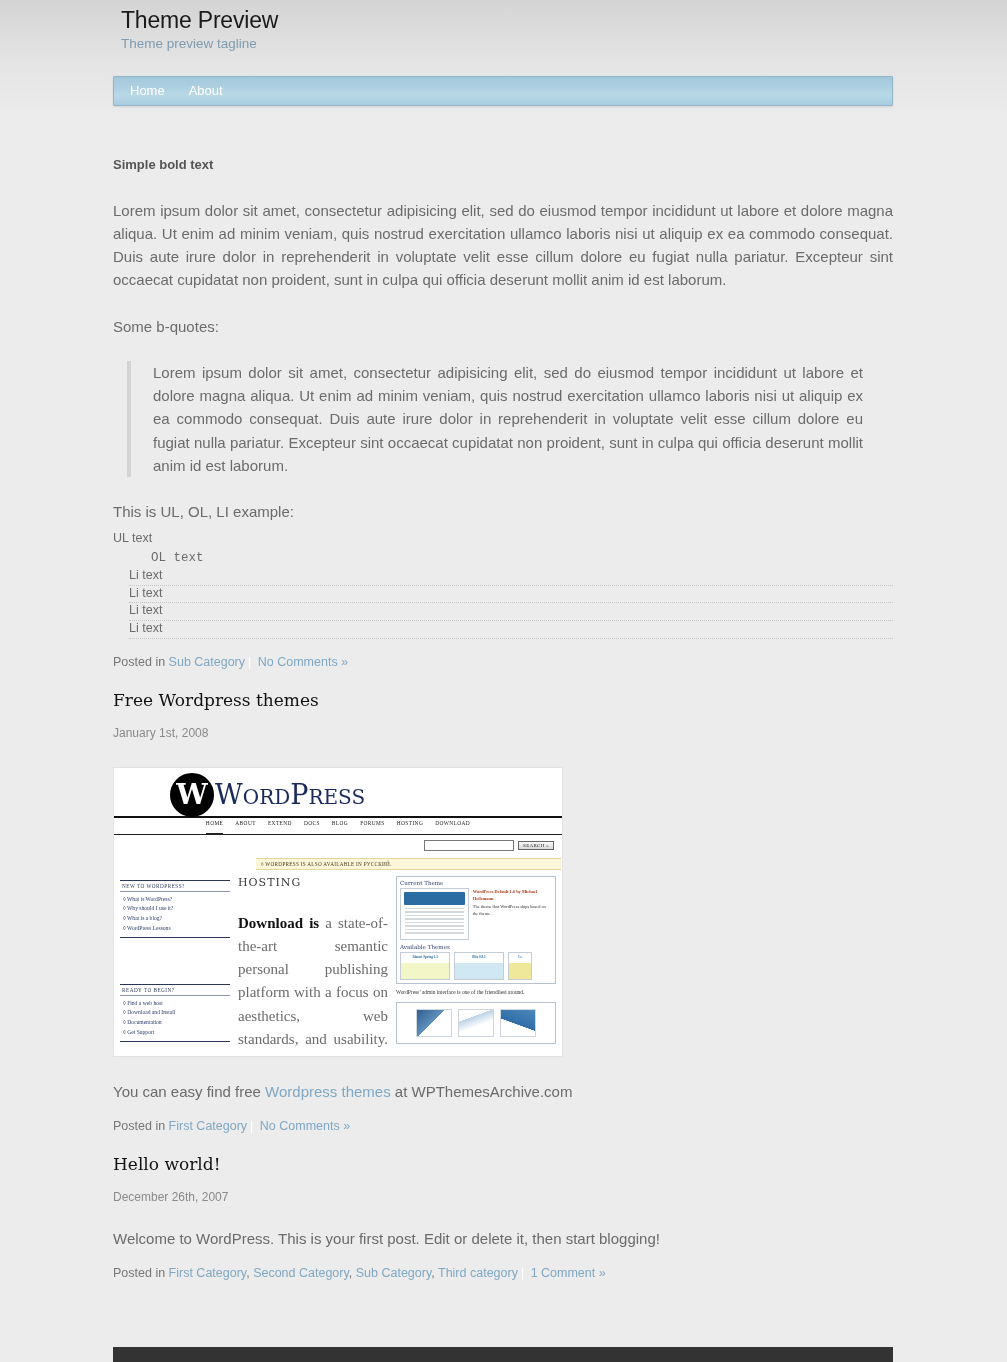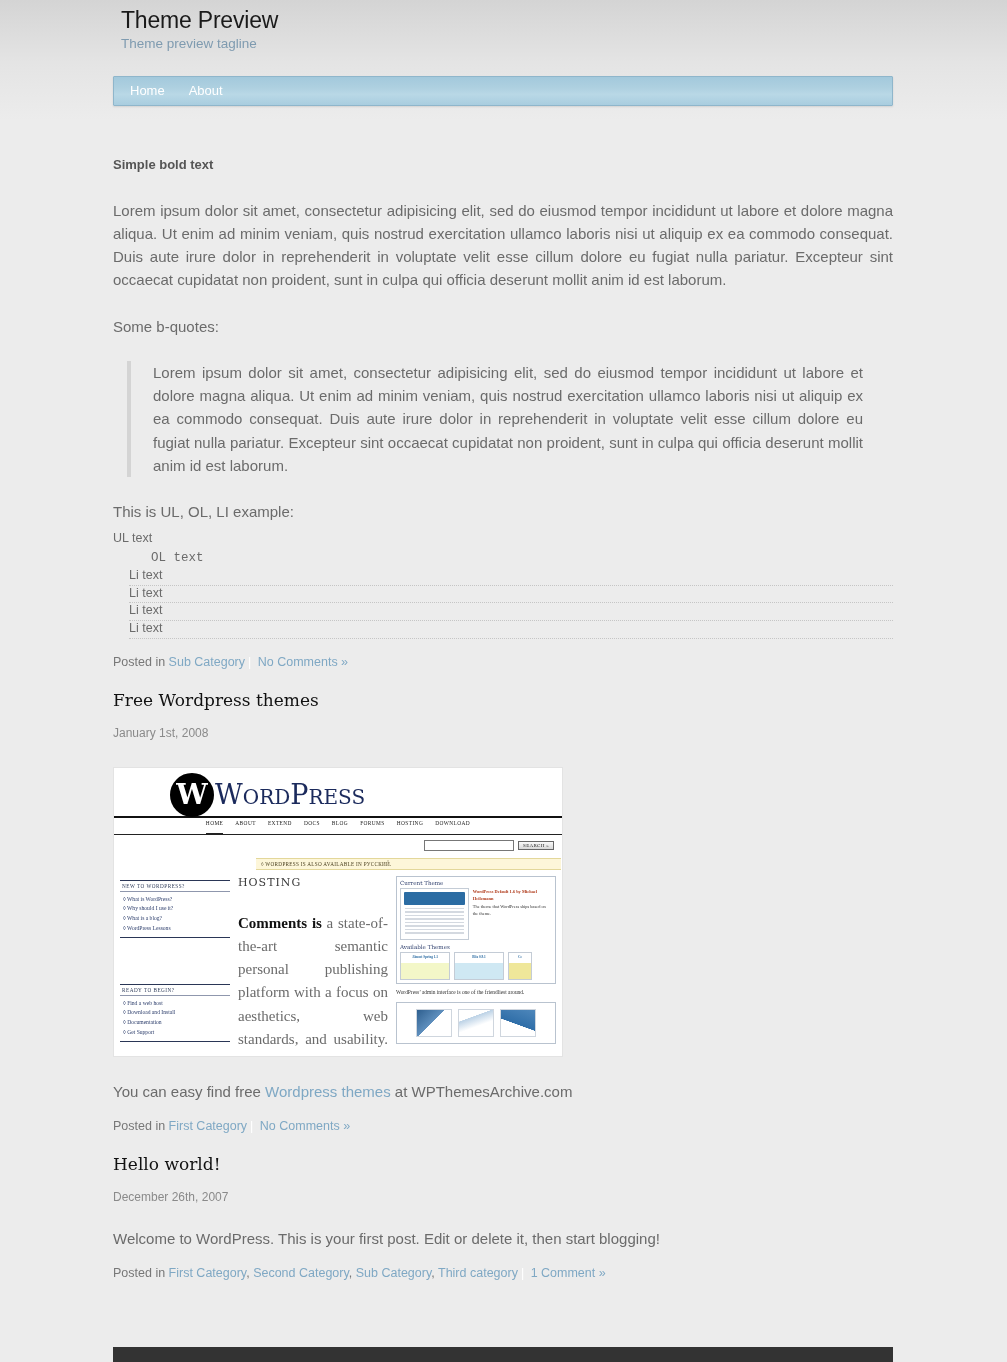--- a/index.html
+++ b/index.html
@@ -448,21 +448,21 @@
                 <ul class="wp-boxlist">
                   <li>◊ Find a web host</li>
                   <li>◊ Download and Install</li>
                   <li>◊ Documentation</li>
                   <li>◊ Get Support</li>
                 </ul>
               </div>
 
               <div class="wp-c2">
                 <div class="wp-welcome">HOSTING</div>
-                <p class="wp-body"><b>Comments is</b><span> a state-of-the-art semantic personal publishing platform with a focus on aesthetics, web standards, and usability. What a mouthful. WordPress is both free and priceless at the same time.</span></p>
+                <p class="wp-body"><b>Download is</b><span> a state-of-the-art semantic personal publishing platform with a focus on aesthetics, web standards, and usability. What a mouthful. WordPress is both free and priceless at the same time.</span></p>
 
               </div>
 
               <div class="wp-c3">
                 <div class="wp-panel">
                   <div class="wp-panel-title">Current Theme</div>
                   <div class="wp-thumbrow">
                     <div class="wp-thumb-big">
                       <div class="bar"></div>
                       <div class="ln"></div>

